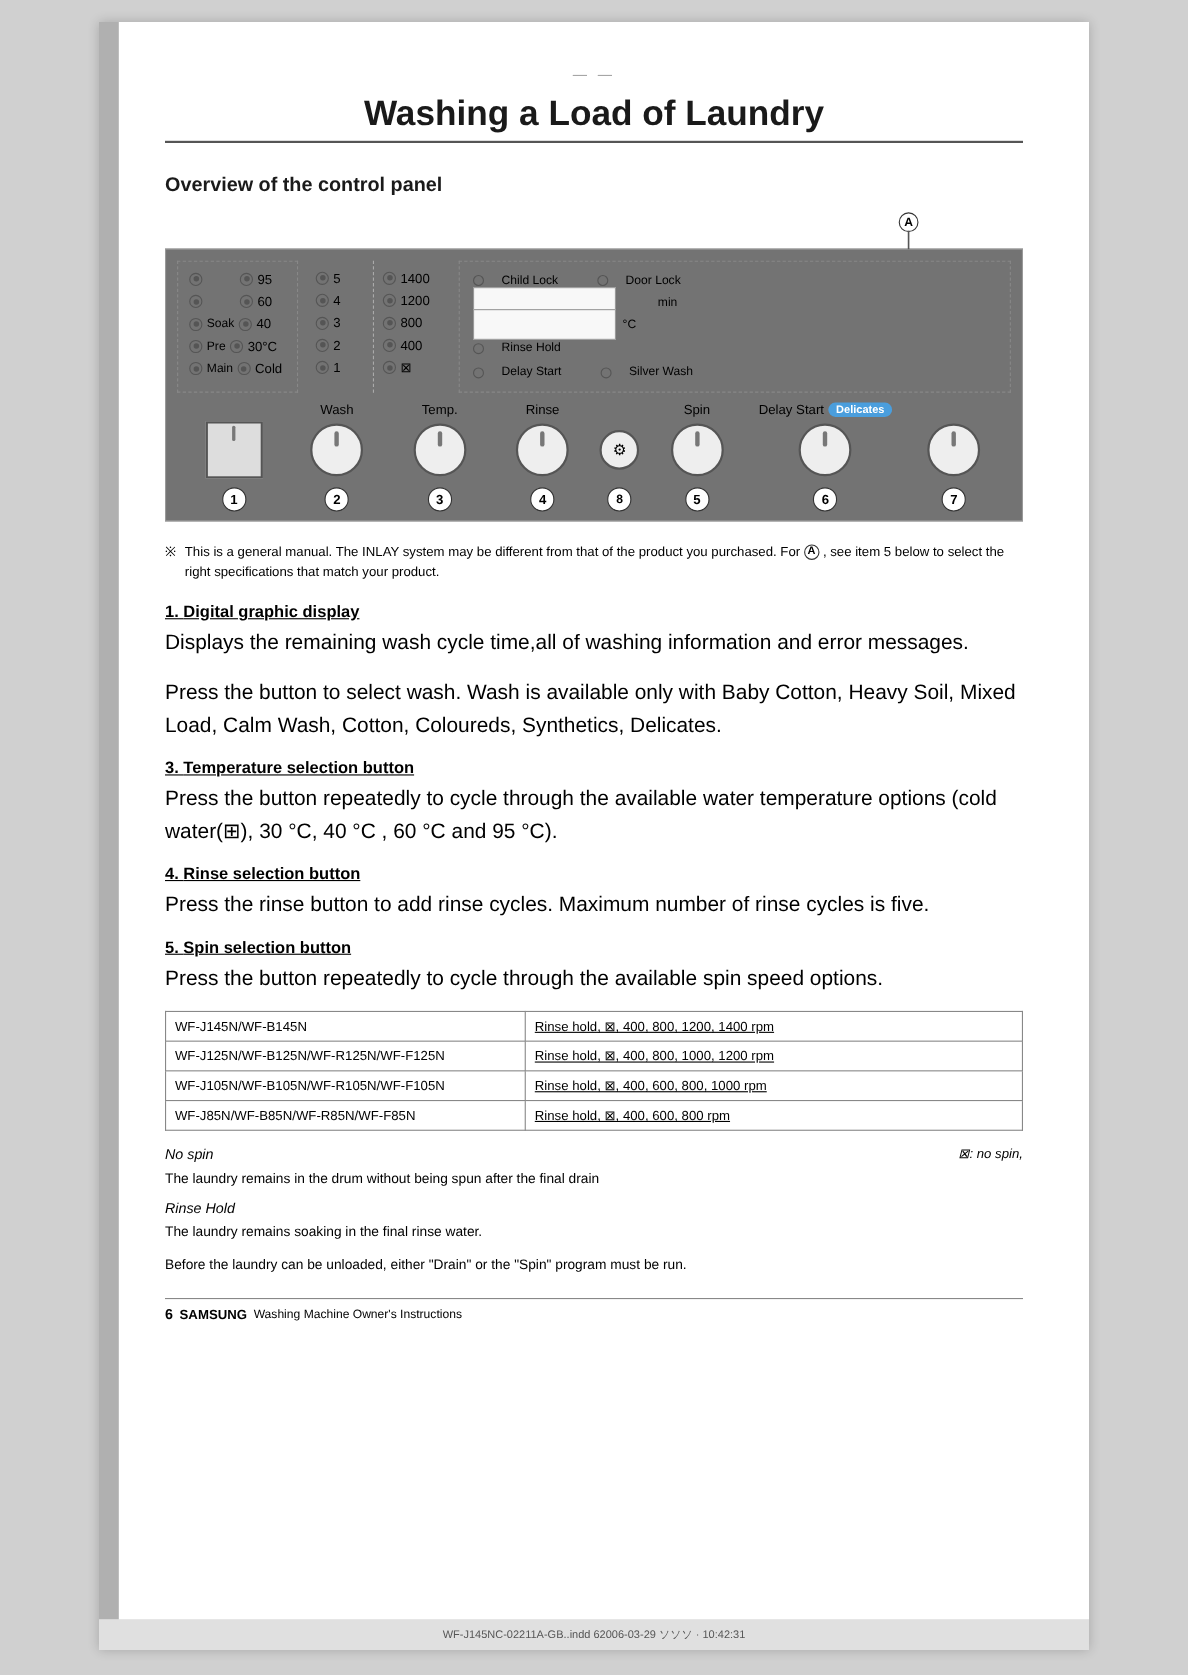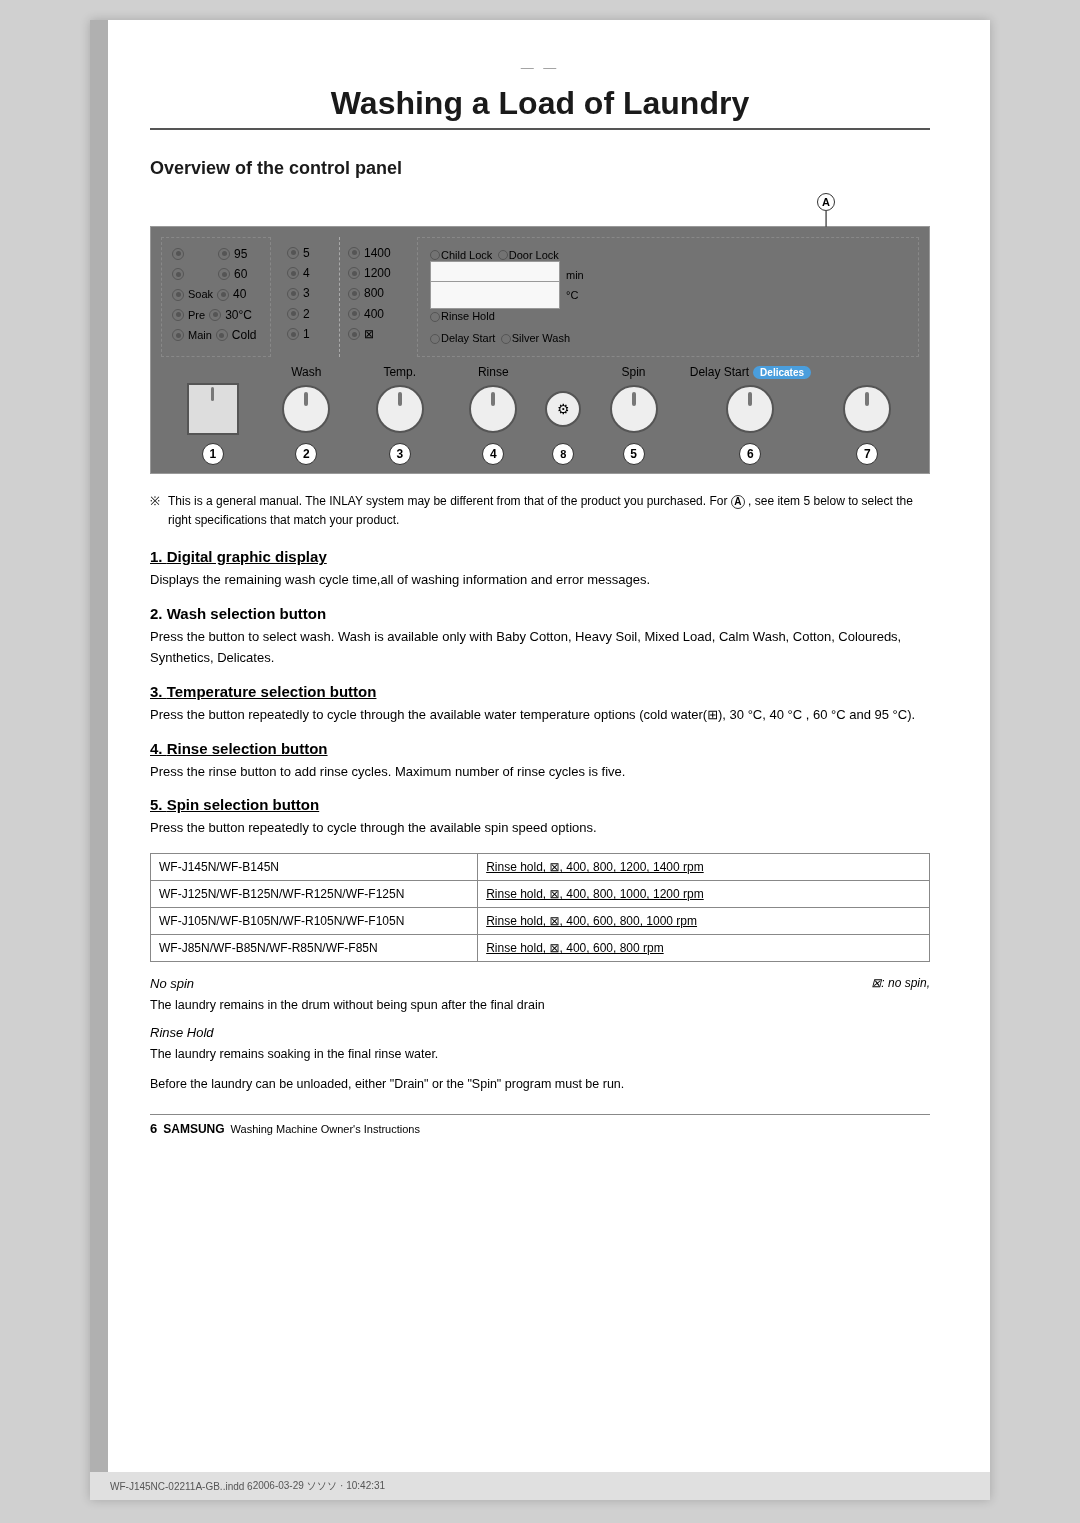--- a/index.html
+++ b/index.html
@@ -77,21 +77,21 @@
       width: 5px;
       height: 5px;
       border-radius: 50%;
       background: #555;
     }
     .option-row {
       font-size: 12px;
       line-height: 1.9;
       display: flex;
       align-items: center;
-      gap: 1px;
+      gap: 16px;
     }
     .small-circle {
       display: inline-flex;
       align-items: center;
       justify-content: center;
       width: 10px;
       height: 10px;
       border-radius: 50%;
       border: 1.5px solid #555;
       flex-shrink: 0;
@@ -158,21 +158,21 @@
     }
     .numbered-title {
       font-size: 15px;
       font-weight: bold;
       margin-bottom: 5px;
     }
     .numbered-title.bold-underline {
       text-decoration: underline;
     }
     .section-body {
-      font-size: 13px;
+      font-size: 19px;
       line-height: 1.6;
       margin-left: 0;
     }
     
     .spin-table {
       width: 100%;
       border-collapse: collapse;
       font-size: 12px;
       margin-bottom: 14px;
     }
@@ -222,21 +222,21 @@
     }
     .bottom-bar {
       position: absolute;
       bottom: 0;
       left: 0;
       right: 0;
       height: 28px;
       background: #e0e0e0;
       display: flex;
       align-items: center;
-      justify-content: flex-start;
+      justify-content: center;
       padding: 0 20px;
       font-size: 10px;
       color: #555;
     }
     .top-dots {
       text-align: center;
       font-size: 13px;
       color: #999;
       letter-spacing: 3px;
       margin-bottom: 10px;
@@ -346,21 +346,21 @@
               <span>400</span>
             </div>
           <div class="diagram-row">
               <span class="radio-dot"></span>
               <span>⊠</span>
             </div>
         </div>
 
         <div style="border:1px dashed #888; padding:6px 12px; margin-left:8px; flex:1; position:relative;">
           <div class="option-row"><span class="small-circle"></span><span style="font-size:11px;">Child Lock</span>&nbsp;<span class="small-circle"></span><span style="font-size:11px;">Door Lock</span></div>
-          <div style="height:18px; display:flex; align-items:center;">
+          <div style="height:18px; display:flex; align-items:center;gap:32px;">
             <div style="width:130px; height:28px; border:1px solid #999; margin-right:6px; background:#f8f8f8;"></div>
             <span style="font-size:11px;">min</span>
           </div>
           <div style="height:18px; display:flex; align-items:center; margin-top:2px;">
             <div style="width:130px; height:28px; border:1px solid #999; background:#f8f8f8;"></div>
             <span style="font-size:11px; margin-left:6px;">°C</span>
           </div>
           <div class="option-row" style="margin-top:2px;">
               <span class="small-circle"></span>
               <span style="font-size:11px;">Rinse Hold</span>
@@ -456,21 +456,20 @@
     <span class="a-circle" style="display:inline-flex; width:14px; height:14px; font-size:10px; vertical-align:middle;">A</span>
     <span>, see item 5 below to select the right specifications that match your product.</span>
   </div>
 
   <div class="numbered-section">
     <div class="numbered-title bold-underline">1. <span>Digital graphic display</span></div>
     <div class="section-body">Displays the remaining wash cycle time,all of washing information and error messages.</div>
   </div>
 
   <div class="numbered-section">
-    <div class="numbered-title" style="font-weight:bold;">2. <span>Wash selection button</span></div>
     <div class="section-body">Press the button to select wash. Wash is available only with Baby Cotton, Heavy Soil, Mixed Load, Calm Wash, Cotton, Coloureds, Synthetics, Delicates.</div>
   </div>
 
   <div class="numbered-section">
     <div class="numbered-title bold-underline">3. <span>Temperature selection button</span></div>
     <div class="section-body">Press the button repeatedly to cycle through the available water temperature options (cold water(⊞), 30 °C, 40 °C , 60 °C and 95 °C).</div>
   </div>
 
   <div class="numbered-section">
     <div class="numbered-title bold-underline">4. <span>Rinse selection button</span></div>

